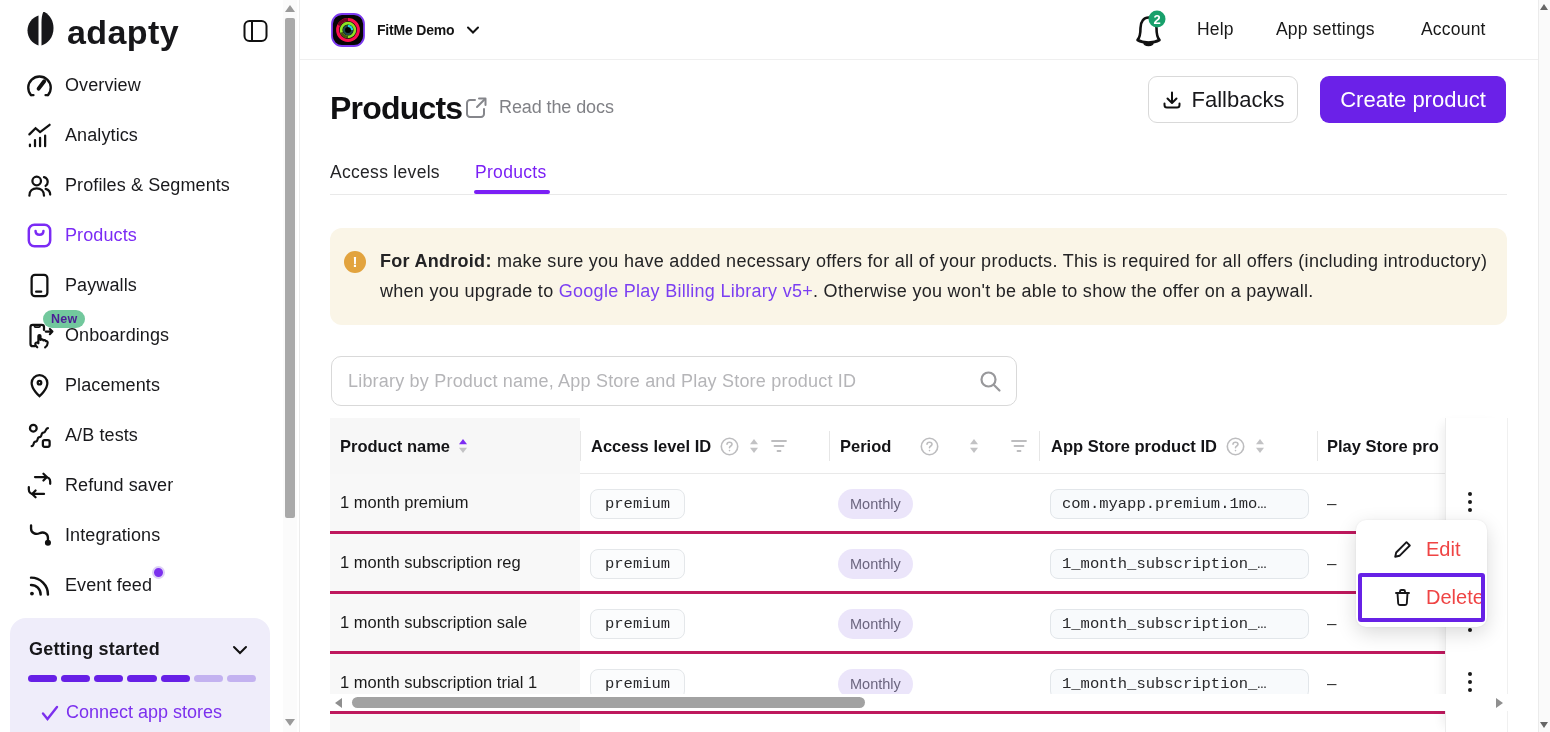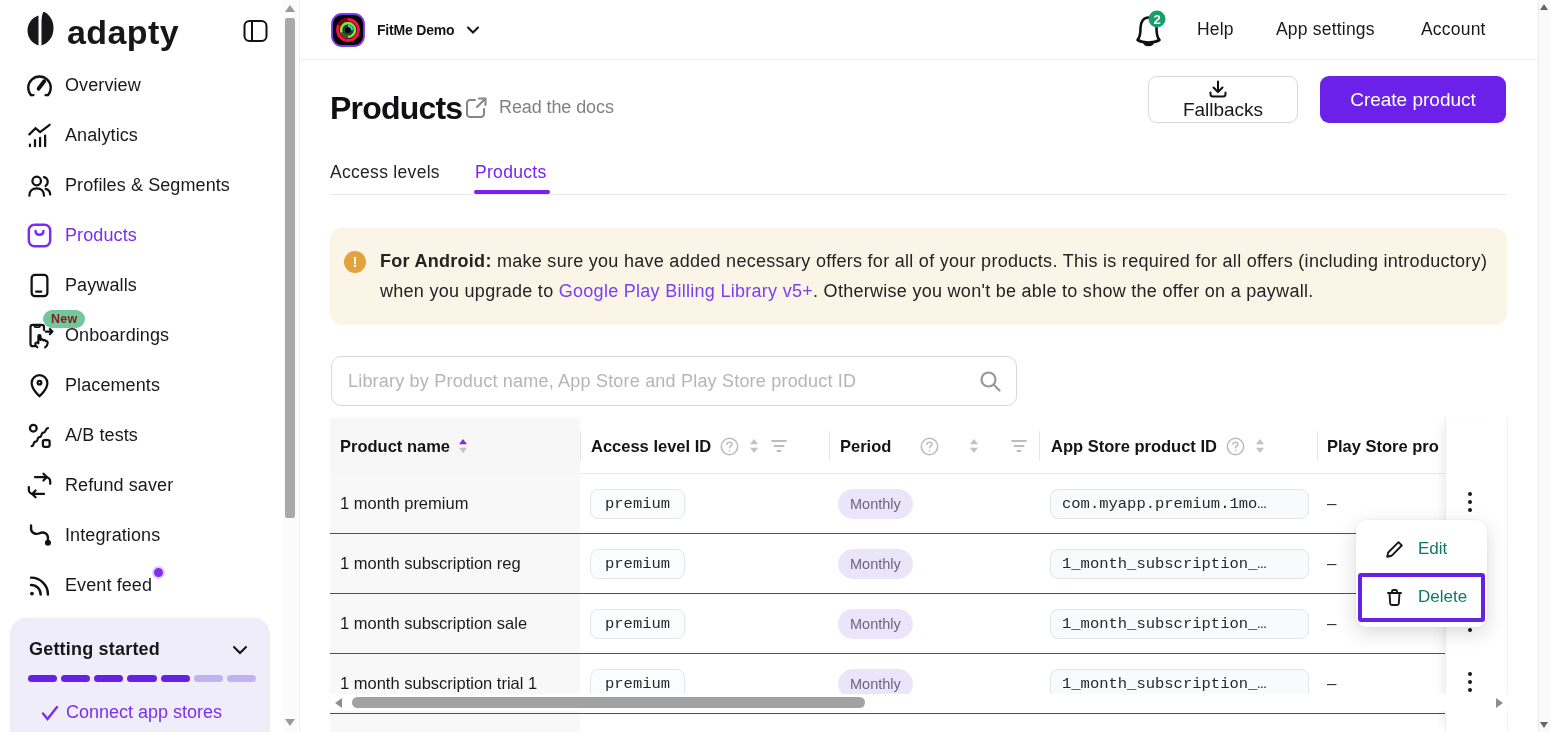--- a/index.html
+++ b/index.html
@@ -30,21 +30,21 @@
 #appsel { left:331px; top:13px; height:34px; display:flex; align-items:center; }
 #appname { margin-left:12px; font-size:14px; font-weight:bold; color:#141414; letter-spacing:-0.2px; }
 .toplink { top:19px; font-size:17.5px; color:#191919; font-weight:500; letter-spacing:0.2px; }
 
 
 #h1 { left:330px; top:90px; font-size:32px; font-weight:bold; color:#101012; letter-spacing:-0.8px; }
 #docs { left:466px; top:97px; display:flex; align-items:center; color:#808186; }
 #docs span { margin-left:12px; font-size:18px; letter-spacing:-0.1px; }
 
 
-.btn { top:76px; height:47px; border-radius:9px; display:flex; align-items:center; justify-content:center; font-size:19px; font-weight:500;flex-direction:column; }
+.btn { top:76px; height:47px; border-radius:9px; display:flex; align-items:center; justify-content:center; font-size:22px; font-weight:500; }
 #btn-fallback { left:1148px; width:150px; background:#fff; border:1px solid #d9d9d9; color:#18181b; }
 #btn-fallback svg { margin-right:10px; }
 #btn-create { left:1320px; width:186px; background:#6b21e8; color:#fff; }
 
 
 #tabs { left:330px; top:160px; width:1177px; height:35px; border-bottom:1px solid #e9e9e9; }
 .tab { position:absolute; font-size:17.5px; font-weight:500; letter-spacing:0.3px; }
 #tab1 { left:330px; color:#242427; }
 #tab2 { left:475px; color:#7a1ff5; }
 
@@ -56,34 +56,34 @@
 
 
 #search { left:331px; top:356px; width:686px; height:50px; border:1px solid #d9d9d9; border-radius:10px; background:#fff; }
 #search .ph { position:absolute; left:16px; top:14px; font-size:18px; letter-spacing:0.2px; color:#b5b5b8; }
 #search svg { position:absolute; right:14px; top:13px; }
 
 
 #table { left:330px; top:418px; width:1178px; height:314px; }
 .hcell { position:absolute; top:0; height:56px; display:flex; align-items:center; font-weight:bold; font-size:16.5px; color:#141417; }
 .hsep { position:absolute; top:13px; height:30px; width:1px; background:#e6e6e6; }
-.row { position:absolute; left:0; width:1115px; height:60px; border-bottom:1px solid #be185d; }
+.row { position:absolute; left:0; width:1115px; height:60px; border-bottom:3px solid #be185d; }
 .c1 { position:absolute; left:0; top:0; width:250px; height:100%; background:#f8f8f8; display:flex; align-items:center; }
 .c1 span { margin-left:10px; font-size:16.5px; color:#1b1b1b; }
 .tag { position:absolute; left:260px; top:15px; height:30px; padding:0 14px; background:#fbfcfd; border:1px solid #e4e7ea; border-radius:8px; font-family:"Liberation Mono",monospace; font-size:15.5px; color:#28282b; display:flex; align-items:center; }
 .pill { position:absolute; left:508px; top:15px; height:30px; padding:0 12px; background:#ebe5fa; border-radius:15px; font-size:14.5px; color:#6b657f; display:flex; align-items:center; }
 .idtag { position:absolute; left:720px; top:15px; width:259px; height:30px; background:#f8fafc; border:1px solid #e2e6ea; border-radius:8px; font-family:"Liberation Mono",monospace; font-size:15.5px; color:#28282b; display:flex; align-items:center; padding:0 11px; white-space:nowrap; overflow:hidden; }
 .dash { position:absolute; left:997px; top:20px; font-size:17px; color:#333; }
 .actioncol { position:absolute; left:1115px; top:0; width:63px; height:314px; background:#fff; border-left:1px solid #ececec; box-shadow:-8px 0 10px -6px rgba(0,0,0,0.08); border-right:1px solid #f0f0f0; }
 .kebab { position:absolute; left:17px; width:14px; height:24px; }
 .kebab i { position:absolute; left:5px; width:4px; height:4px; border-radius:50%; background:#1a1a1a; }
 
 
 #menu { left:1356px; top:520px; width:131px; height:107px; background:#fff; border-radius:10px; box-shadow:0 6px 20px rgba(0,0,0,0.15), 0 0 2px rgba(0,0,0,0.08); z-index:20; }
-#menu .mi { position:absolute; left:4px; width:100%; height:48px; display:flex; align-items:center; font-size:17px; color:#0f766e; }
+#menu .mi { position:absolute; left:12px; width:100%; height:48px; display:flex; align-items:center; font-size:20px; color:#ef4444; }
 #menu .mi svg { margin-left:25px; margin-right:14px; }
 #delbox { position:absolute; left:2px; top:53px; width:127px; height:49px; border:4px solid #6721e6; border-radius:3px; }
 
 
 #hscroll { left:330px; top:694px; width:1178px; height:17px; background:#fff; z-index:15; }
 #hthumb { position:absolute; left:22px; top:3px; width:513px; height:11px; background:#a2a2a2; border-radius:6px; }
 
 
 #wscroll { left:1538px; top:0; width:12px; height:732px; background:#fafafa; border-left:1px solid #ebebeb; z-index:30; }
 #wthumb { position:absolute; left:1px; top:12px; width:10px; height:88px; background:#8d8d8d; }
@@ -145,21 +145,21 @@
   <span class="lbl">Paywalls</span>
 </div>
 <div class="nav-item abs" style="top:310px;">
   <svg class="ic" style="width:31.5px;" viewBox="0 0 28 24" fill="none" stroke="#111" stroke-width="2" stroke-linecap="round" stroke-linejoin="round">
     <path d="M8 21.5 L6 21.5 C4.9 21.5 4 20.6 4 19.5 L4 4.5 C4 3.4 4.9 2.5 6 2.5 L14 2.5 C15.1 2.5 16 3.4 16 4.5 L16 7"></path>
     <path d="M7.5 2.7 L7.5 3.6 C7.5 4.2 7.9 4.6 8.5 4.6 L11.5 4.6 C12.1 4.6 12.5 4.2 12.5 3.6 L12.5 2.7" stroke-width="1.6"></path>
     <path d="M17.5 8.5 L23.5 8.5 M23.5 8.5 L21.2 6.2 M23.5 8.5 L21.2 10.8" stroke-width="1.9"></path>
     <path d="M10 22.5 C8.8 21.3 7.9 19.6 8.5 18.7 C9.1 17.9 10.4 18.1 11 18.9 L11 12.5 C11 11.2 12.9 11.2 12.9 12.5 L12.9 16 C13.6 15.2 15 15.3 15.4 16.4 C16.1 15.8 17.3 16 17.6 17.1 C18.4 16.7 19.3 17.3 19.3 18.4 C19.3 20.2 18.4 21.5 17 22.5" stroke-width="1.9"></path>
   </svg>
   <span class="lbl">Onboardings</span>
-  <div style="position:absolute;left:43px;top:0px;background:#72c89d;color:#7f1d1d;font-size:12.5px;font-weight:bold;padding:2px 8px;border-radius:10px;letter-spacing:0.2px;">New</div>
+  <div style="position:absolute;left:43px;top:0px;background:#72c89d;color:#4c1d95;font-size:12.5px;font-weight:bold;padding:2px 8px;border-radius:10px;letter-spacing:0.2px;">New</div>
 </div>
 <div class="nav-item abs" style="top:360px;">
   <svg class="ic" viewBox="0 0 24 24" fill="none" stroke="#111" stroke-width="2" stroke-linecap="round">
     <path d="M12 21.5 C12 21.5 19 15.5 19 9.8 C19 5.9 15.9 2.8 12 2.8 C8.1 2.8 5 5.9 5 9.8 C5 15.5 12 21.5 12 21.5 Z"></path>
     <circle cx="12" cy="9.5" r="1.6"></circle>
   </svg>
   <span class="lbl">Placements</span>
 </div>
 <div class="nav-item abs" style="top:410px;">
   <svg class="ic" viewBox="0 0 24 24" fill="none" stroke="#111" stroke-width="2" stroke-linecap="round">

